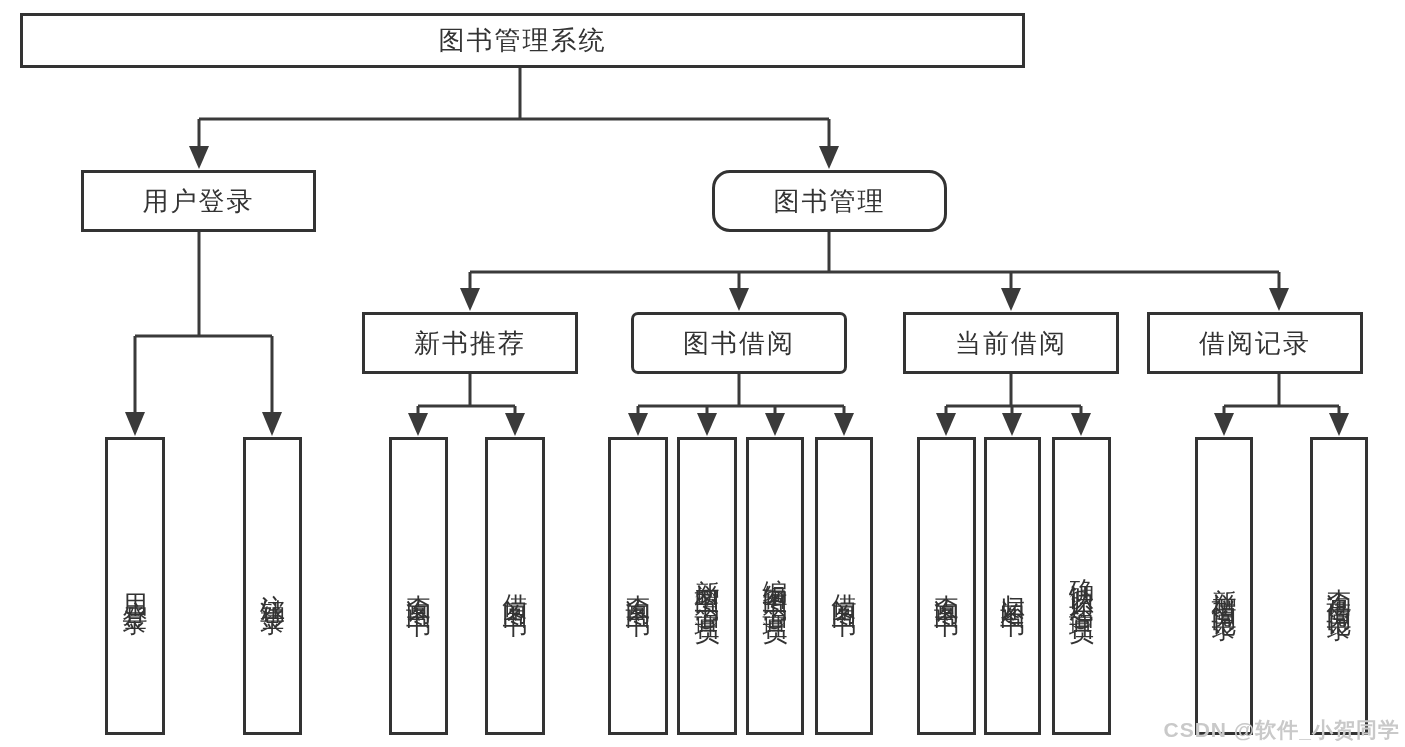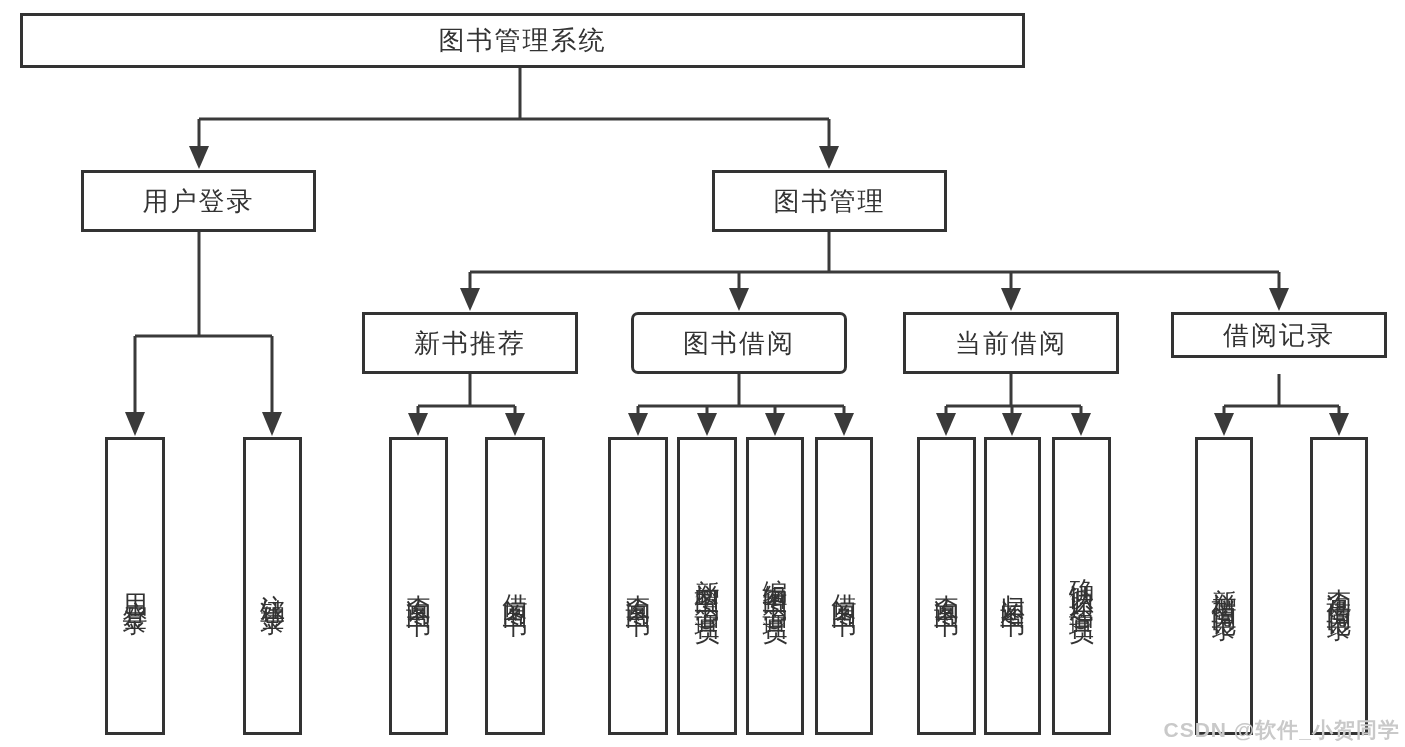--- a/index.html
+++ b/index.html
@@ -100,34 +100,34 @@
     <polygon points="1329,413 1349,413 1339,436"></polygon>
   </svg>
 
   <div class="box hbox" style="left:20px; top:13px; width:1005px; height:55px;">
     <span>图书管理系统</span>
   </div>
 
   <div class="box hbox" style="left:81px; top:170px; width:235px; height:62px;">
     <span>用户登录</span>
   </div>
-  <div class="box hbox" style="left:712px; top:170px; width:235px; height:62px;">
+  <div class="box hbox" style="left:712px; top:170px; width:235px; height:62px;border-radius:18px;">
     <span>图书管理</span>
   </div>
 
   <div class="box hbox" style="left:362px; top:312px; width:216px; height:62px;">
     <span>新书推荐</span>
   </div>
   <div class="box hbox" style="left:631px; top:312px; width:216px; height:62px;border-radius:7px;">
     <span>图书借阅</span>
   </div>
   <div class="box hbox" style="left:903px; top:312px; width:216px; height:62px;text-align:center;">
     <span>当前借阅</span>
   </div>
-  <div class="box hbox" style="left:1171px; top:312px; width:216px; height:46px;">
+  <div class="box hbox" style="left:1147px; top:312px; width:216px; height:62px;">
     <span>借阅记录</span>
   </div>
 
   <div class="box vbox" style="left:105px; top:437px; width:60px; height:298px;">
     <span>用户登录</span>
   </div>
   <div class="box vbox" style="left:243px; top:437px; width:59px; height:298px;">
     <span>注销登录</span>
   </div>
 

